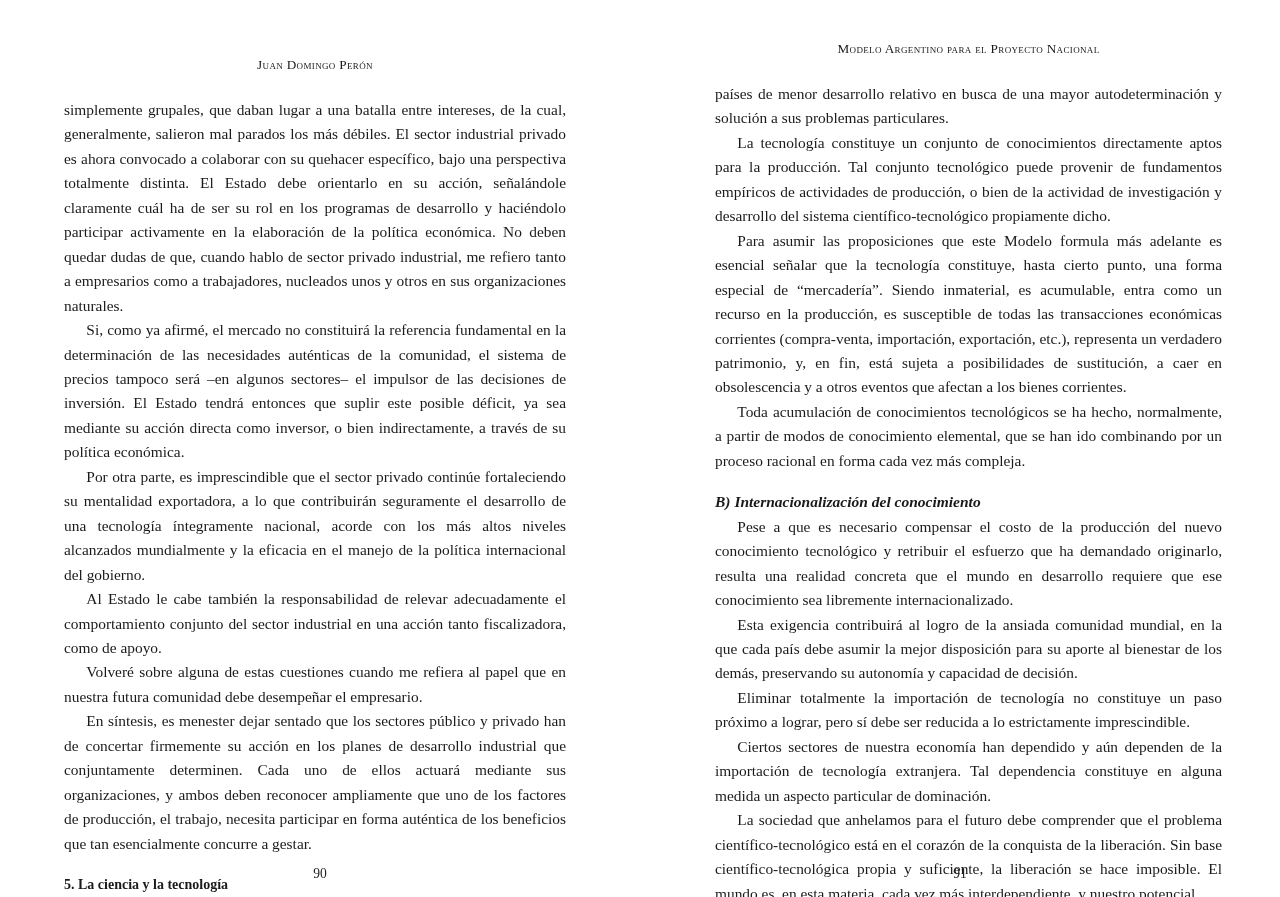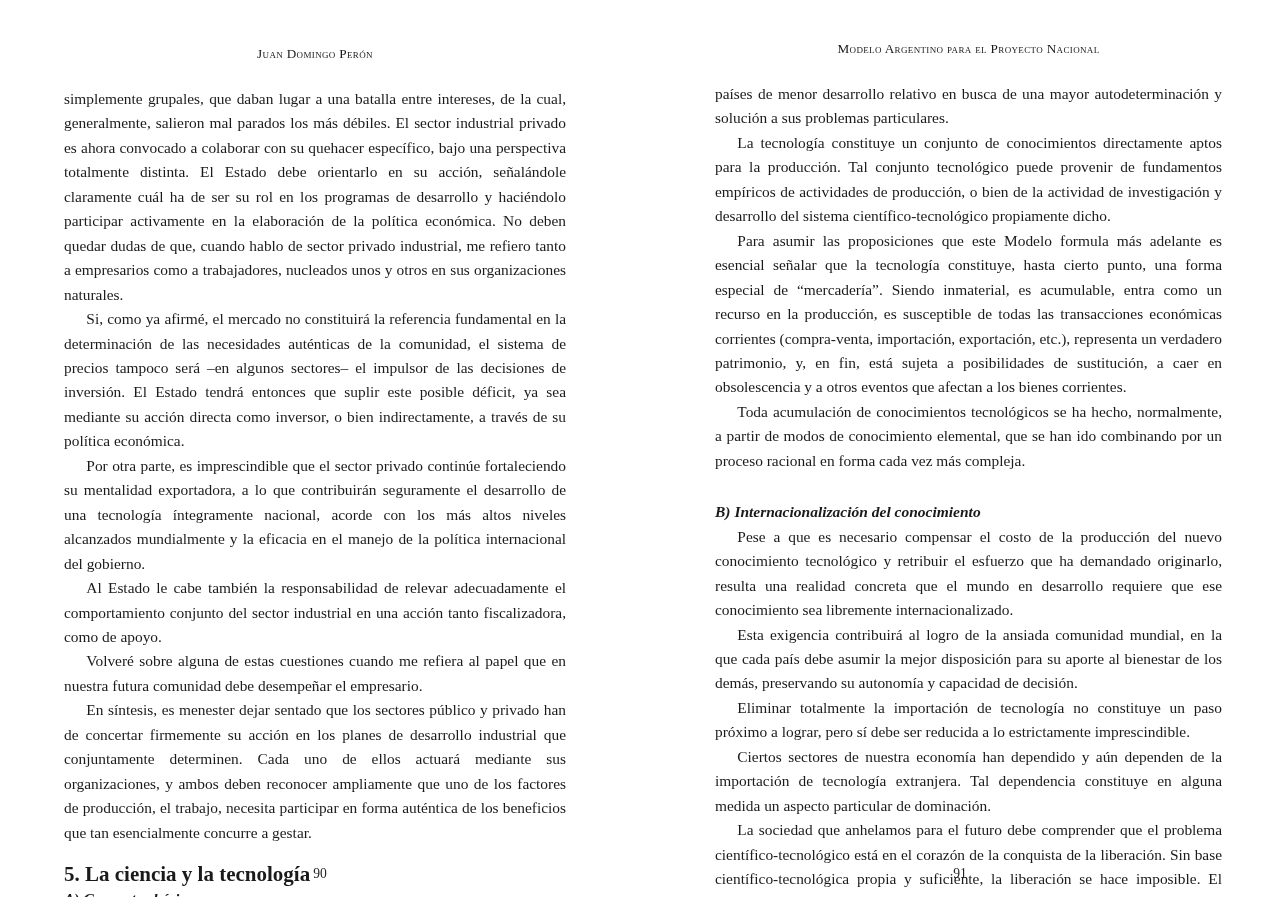--- a/index.html
+++ b/index.html
@@ -20,21 +20,21 @@
     height: 897px;
     display: flex;
     flex-direction: row;
   }
   .page {
     position: relative;
     width: 640px;
     height: 897px;
     box-sizing: border-box;
   }
-  .page-left  { padding: 5px 74px 0 64px; }
+  .page-left  { padding: 16px 74px 0 64px; }
   .page-right { padding: 0 58px 0 75px; }
 
   .runhead {
     text-align: center;
     font-size: 13.2px;
     letter-spacing: 0.35px;
     color: #191919;
     font-variant: small-caps;
     padding-top: 41px;
     height: 21px;
@@ -50,34 +50,34 @@
     hyphens: none;
   }
   .column p {
     margin: 0;
     text-indent: 1.45em;
   }
   .column p.noindent { text-indent: 0; margin-top: 20px; }
 
   h2.section-title {
     margin: 17px 0 0 0;
-    font-size: 21px;
+    font-size: 14px;
     line-height: 24.45px;
     font-weight: bold;
     text-align: left;
   }
   h3.sub-title {
     margin: 0;
     font-size: 15.5px;
     line-height: 24.45px;
     font-weight: bold;
     font-style: italic;
     text-align: left;
   }
-  h3.sub-title.spaced { margin-top: 27px; }
+  h3.sub-title.spaced { margin-top: 17px; }
 
   .folio {
     position: absolute;
     bottom: 15px;
     left: 0;
     width: 100%;
     text-align: center;
     font-size: 13.6px;
     color: #222;
   }

